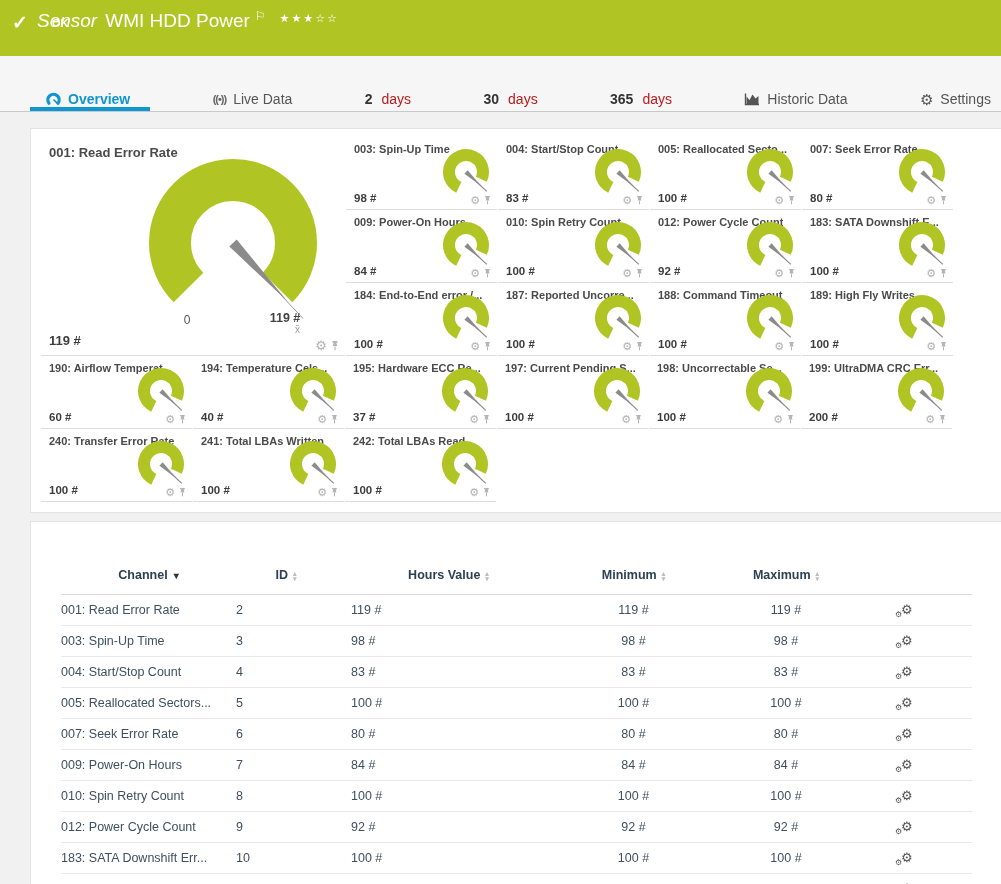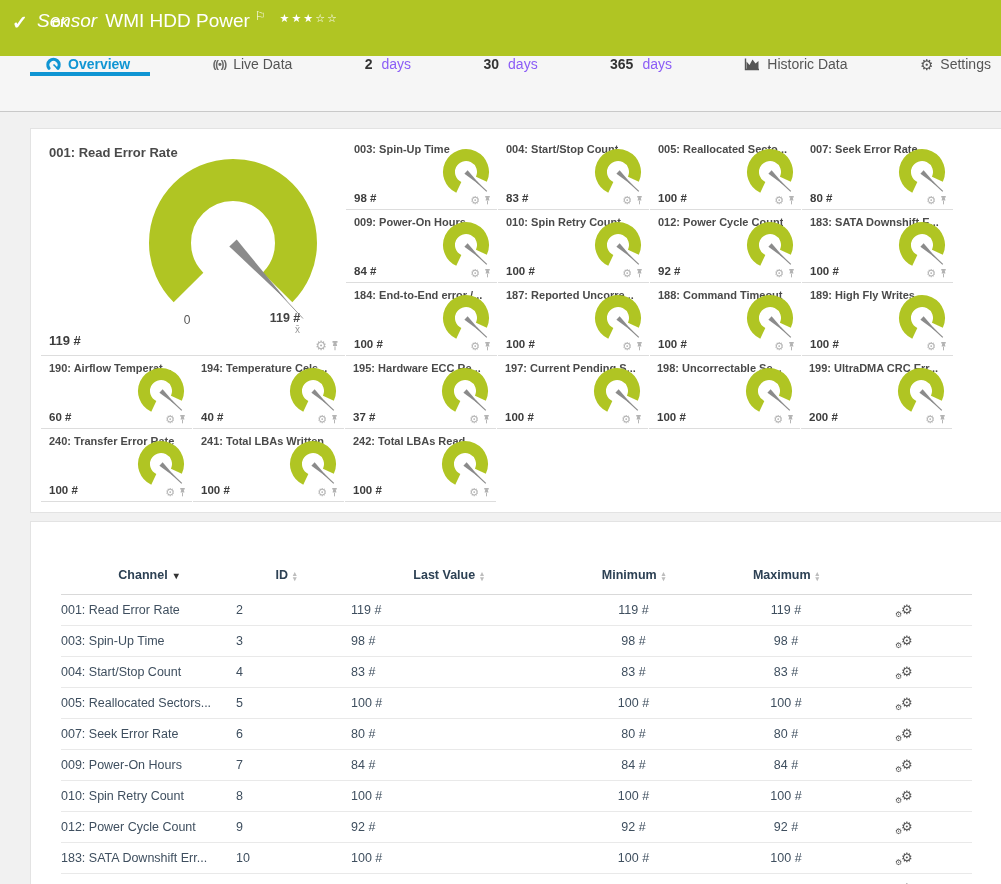--- a/index.html
+++ b/index.html
@@ -16,27 +16,27 @@
   .check { position:absolute; left:12px; top:11px; font-size:19px; font-weight:bold; }
   .title-row { position:absolute; left:37px; top:10px; display:flex; align-items:flex-start; white-space:nowrap; }
   .sensor-type { font-style:italic; font-size:19px; margin-right:8px; }
   .sensor-title { font-size:19px; }
   .flag { font-size:12px; margin-left:5px; margin-top:-1px; }
   .stars { font-size:11px; margin-left:14px; margin-top:2px; letter-spacing:2px; }
   .status { position:absolute; left:52px; top:17px; font-size:11px; font-weight:bold; }
 
   
   .tabbar { height:56px; background:#f6f6f6; border-bottom:1px solid #c9c9c9;
-            display:flex; align-items:flex-start; justify-content:space-between;
+            display:flex; align-items:flex-end; justify-content:space-between;
             padding-left:30px; width:1001px; }
   .tab { display:flex; align-items:center; gap:7px; font-size:14px; color:#555;
          padding:0 10px; cursor:pointer; white-space:nowrap; border-bottom:4px solid transparent; }
   .tab.active { color:#1095d3; font-weight:bold; border-bottom-color:#1095d3; padding:0 20px 0 16px; }
   .tab .num { font-weight:bold; color:#333; }
-  .tab .unit { color:#8b5cf6; margin-left:2px; }
+  .tab .unit { color:#b91c1c; margin-left:2px; }
   .bc-icon { font-size:11px; color:#666; letter-spacing:-1px; font-weight:bold; }
   .gear-glyph { color:#555; font-size:15px; line-height:1; }
 
   
   .panel { margin-left:30px; width:971px; background:#fff; border:1px solid #e3e3e3; border-right:none; }
   .gauges-panel { margin-top:16px; padding:8px 0 10px 10px; }
 
   
   .gauge-top { display:flex; }
   .mini-grid { display:flex; flex-wrap:wrap; width:608px; }
@@ -459,21 +459,21 @@
         <col class="c-max">
         <col class="c-tools">
     </colgroup>
     <thead>
       <tr>
         <th><span>Channel</span><span class="sort-active">▾</span></th>
         <th><span>ID</span><span class="sorter">
               <span>▴</span>
               <span>▾</span>
             </span></th>
-        <th><span>Last Value</span><span class="sorter">
+        <th><span>Hours Value</span><span class="sorter">
               <span>▴</span>
               <span>▾</span>
             </span></th>
         <th><span>Minimum</span><span class="sorter">
               <span>▴</span>
               <span>▾</span>
             </span></th>
         <th><span>Maximum</span><span class="sorter">
               <span>▴</span>
               <span>▾</span>

